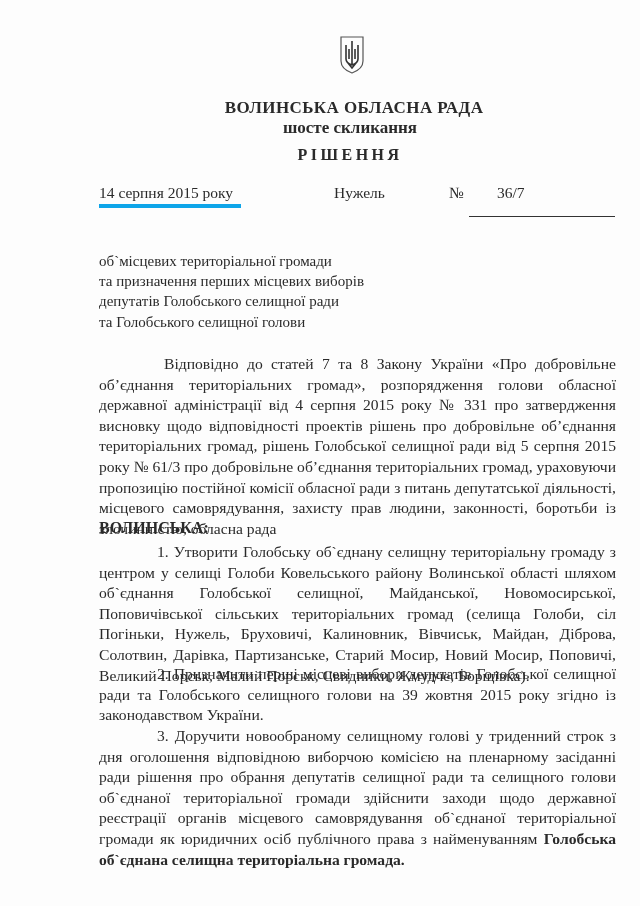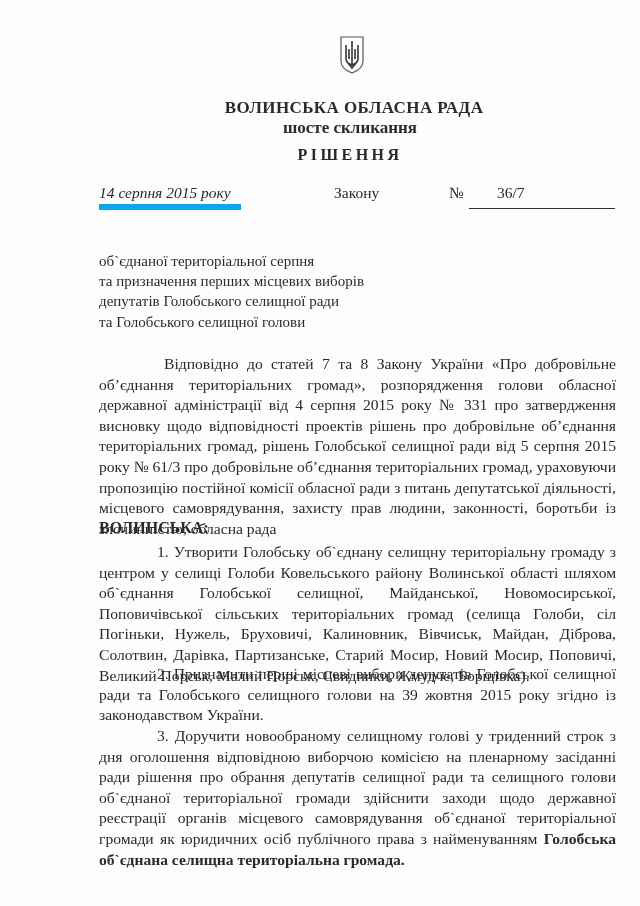--- a/index.html
+++ b/index.html
@@ -9,24 +9,24 @@
     color: #2a2a2a;
   }
   .page { position: absolute; left: 16px; top: 0; width: 591px; height: 906px; margin-top: 21px; }
   .emblem { position: absolute; left: 323px; top: 14px; width: 26px; height: 40px; }
   .center-line { position: absolute; left: 0; width: 640px; text-align: center; white-space: nowrap; }
   .org { top: 77px; font-size: 17px; font-weight: bold; letter-spacing: 0.4px; left: 18px; }
   .conv { top: 97px; font-size: 17px; font-weight: bold; left: 14px; }
   .decision { top: 125px; font-size: 16px; font-weight: bold; letter-spacing: 3.5px; left: 14px; }
 
   .meta { position: absolute; top: 163px; font-size: 15.5px; white-space: nowrap; }
-  .date { left: 83px; width: 142px; border-bottom: 6px solid #0ea5e9; padding-bottom: 2px; font-style: italic; }
+  .date { left: 83px; width: 142px; border-bottom: 4px solid #0ea5e9; padding-bottom: 2px; }
   .city { left: 318px; }
   .num-sign { left: 433px; }
-  .num-field { left: 453px; top: 163px; width: 146px; border-bottom: 1px solid #333; padding-bottom: 6px; text-align: left; }
+  .num-field { left: 453px; top: 163px; width: 146px; border-bottom: 1px solid #333; padding-bottom: 14px; text-align: left; }
   .num-field span { margin-left: 28px; }
 
   .subject { position: absolute; left: 83px; top: 230px; font-size: 15px; line-height: 20.2px; white-space: nowrap; }
 
   .body-text {
     position: absolute; left: 83px; width: 517px;
     font-size: 15.6px; line-height: 20.6px; text-align: justify;
     text-align-last: left;
   }
   .preamble { top: 333px; text-indent: 65px; }
@@ -44,28 +44,28 @@
   <svg class="emblem" viewBox="0 0 26 40">
     <path d="M2 2 H24 V26 Q24 34 13 38 Q2 34 2 26 Z" fill="none" stroke="#555" stroke-width="1.2"></path>
     <path d="M13 6 L13 30 M7 10 L7 24 Q7 28 13 30 Q19 28 19 24 L19 10 M10 14 L10 24 M16 14 L16 24 M9 28 L13 33 L17 28" fill="none" stroke="#333" stroke-width="1.6"></path>
   </svg>
 
   <div class="center-line org">ВОЛИНСЬКА ОБЛАСНА РАДА</div>
   <div class="center-line conv">шосте скликання</div>
   <div class="center-line decision">РІШЕННЯ</div>
 
   <div class="meta date">14 серпня 2015 року</div>
-  <div class="meta city">Закону</div>
+  <div class="meta city">Нужель</div>
   <div class="meta num-sign">№</div>
   <div class="meta num-field">
     <span>36/7</span>
   </div>
 
   <div class="subject">
-    <div>об`єднаної територіальної серпня</div>
+    <div>об`місцевих територіальної громади</div>
     <div>та призначення перших місцевих виборів</div>
     <div>депутатів Голобського селищної ради</div>
     <div>та  Голобського селищної  голови</div>
   </div>
 
   <div class="body-text preamble">Відповідно до статей 7 та 8 Закону України «Про добровільне об’єднання територіальних громад», розпорядження голови обласної державної адміністрації від 4 серпня 2015 року № 331 про затвердження висновку щодо відповідності проектів рішень про добровільне об’єднання територіальних громад, рішень Голобської селищної ради від 5 серпня 2015 року № 61/3 про добровільне об’єднання територіальних громад, ураховуючи пропозицію постійної комісії обласної ради з питань депутатської діяльності, місцевого самоврядування, захисту прав людини, законності, боротьби із злочинністю, обласна рада</div>
 
   <div class="heading">ВОЛИНСЬКА:</div>
 
   <div class="body-text item1">1. Утворити Голобську об`єднану селищну територіальну громаду  з центром у селищі Голоби Ковельського району Волинської області шляхом об`єднання Голобської селищної, Майданської, Новомосирської, Поповичівської сільських територіальних громад (селища Голоби, сіл Погіньки, Нужель, Бруховичі, Калиновник, Вівчиськ, Майдан, Діброва, Солотвин, Дарівка, Партизанське, Старий Мосир, Новий Мосир, Поповичі, Великий Порськ, Малий Порськ, Свидники, Жмудче, Борщівка).</div>

